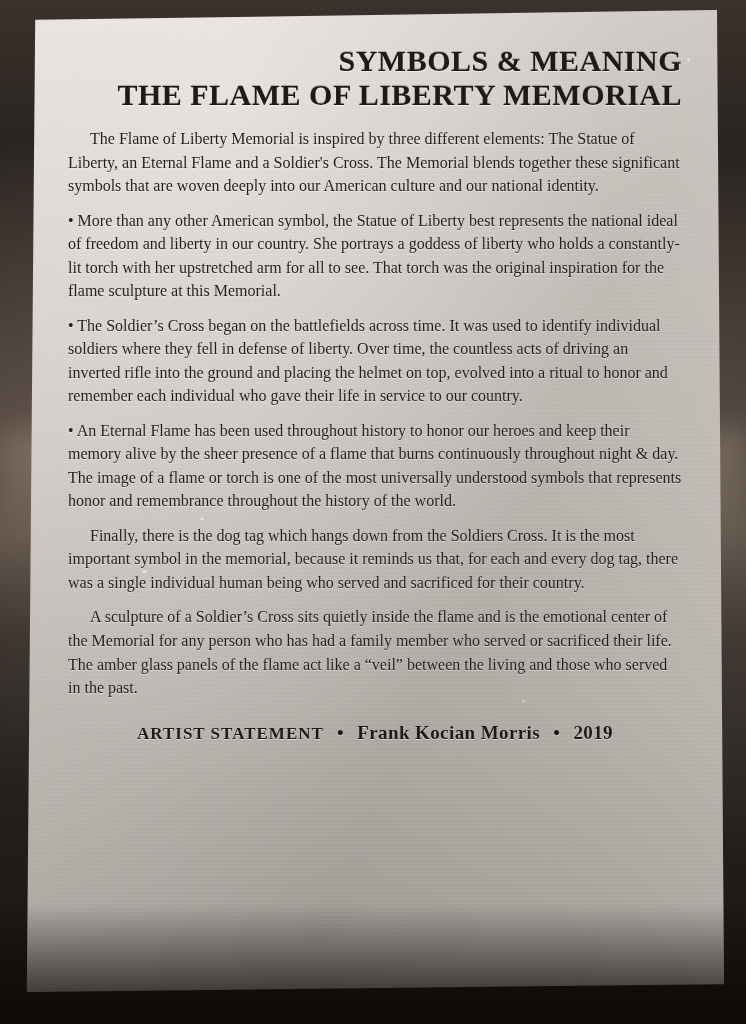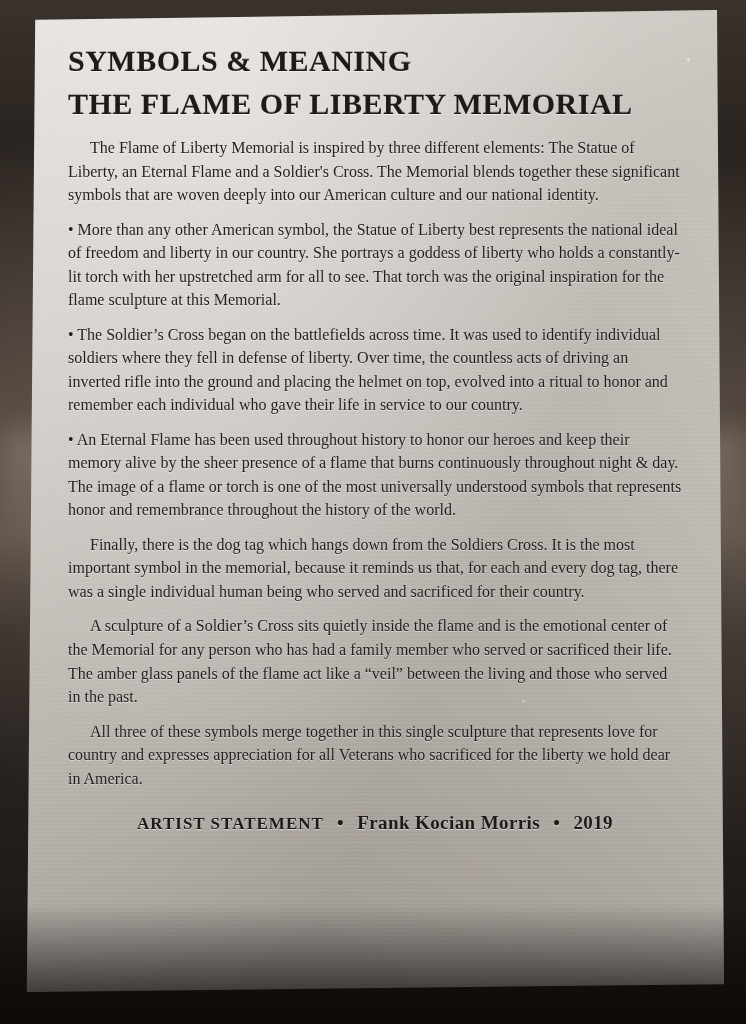--- a/index.html
+++ b/index.html
@@ -71,31 +71,31 @@
   }
   .speck {
     position: absolute;
     background: rgba(255,255,255,0.55);
     border-radius: 50%;
     pointer-events: none;
   }
 
   .title {
     position: relative;
-    text-align: left;
+    text-align: right;
     font-family: "Liberation Serif", serif;
     font-weight: bold;
     font-size: 30px;
     line-height: 1.12;
     letter-spacing: 0.5px;
     color: #1d1b19;
     text-shadow: 0 1px 0 rgba(255,255,255,0.5), 0 -1px 0 rgba(0,0,0,0.25);
     margin: 0 0 16px 0;
   }
-  .title .line2 { display: block; margin-top: 9px; }
+  .title .line2 { display: block; }
 
   .body {
     position: relative;
     font-family: Liberation Serif, serif;
     font-size: 16px;
     line-height: 1.47;
     color: #211f1d;
     text-shadow: 0 1px 0 rgba(255,255,255,0.45);
   }
   .para {
@@ -136,21 +136,20 @@
       <span class="line2">THE FLAME OF LIBERTY MEMORIAL</span>
     </h1>
 
     <div class="body">
       <p class="para indent">The Flame of Liberty Memorial is inspired by three different elements: The Statue of Liberty, an Eternal Flame and a Soldier's Cross. The Memorial blends together these significant symbols that are woven deeply into our American culture and our national identity.</p>
       <p class="para">• More than any other American symbol, the Statue of Liberty best represents the national ideal of freedom and liberty in our country. She portrays a goddess of liberty who holds a constantly-lit torch with her upstretched arm for all to see. That torch was the original inspiration for the flame sculpture at this Memorial.</p>
       <p class="para">• The Soldier’s Cross began on the battlefields across time. It was used to identify individual soldiers where they fell in defense of liberty. Over time, the countless acts of driving an inverted rifle into the ground and placing the helmet on top, evolved into a ritual to honor and remember each individual who gave their life in service to our country.</p>
       <p class="para">• An Eternal Flame has been used throughout history to honor our heroes and keep their memory alive by the sheer presence of a flame that burns continuously throughout night &amp; day. The image of a flame or torch is one of the most universally understood symbols that represents honor and remembrance throughout the history of the world.</p>
       <p class="para indent">Finally, there is the dog tag which hangs down from the Soldiers Cross. It is the most important symbol in the memorial, because it reminds us that, for each and every dog tag, there was a single individual human being who served and sacrificed for their country.</p>
       <p class="para indent">A sculpture of a Soldier’s Cross sits quietly inside the flame and is the emotional center of the Memorial for any person who has had a family member who served or sacrificed their life. The amber glass panels of the flame act like a “veil” between the living and those who served in the past.</p>
-      <p class="para indent">All three of these symbols merge together in this single sculpture that represents love for country and expresses appreciation for all Veterans who sacrificed for the liberty we hold dear in America.</p>
     </div>
 
     <div class="credit">
       <span class="label">ARTIST STATEMENT</span>
       <span class="dot">•</span>
       <span class="name">Frank Kocian Morris</span>
       <span class="dot">•</span>
       <span class="year">2019</span>
     </div>
   </div>

